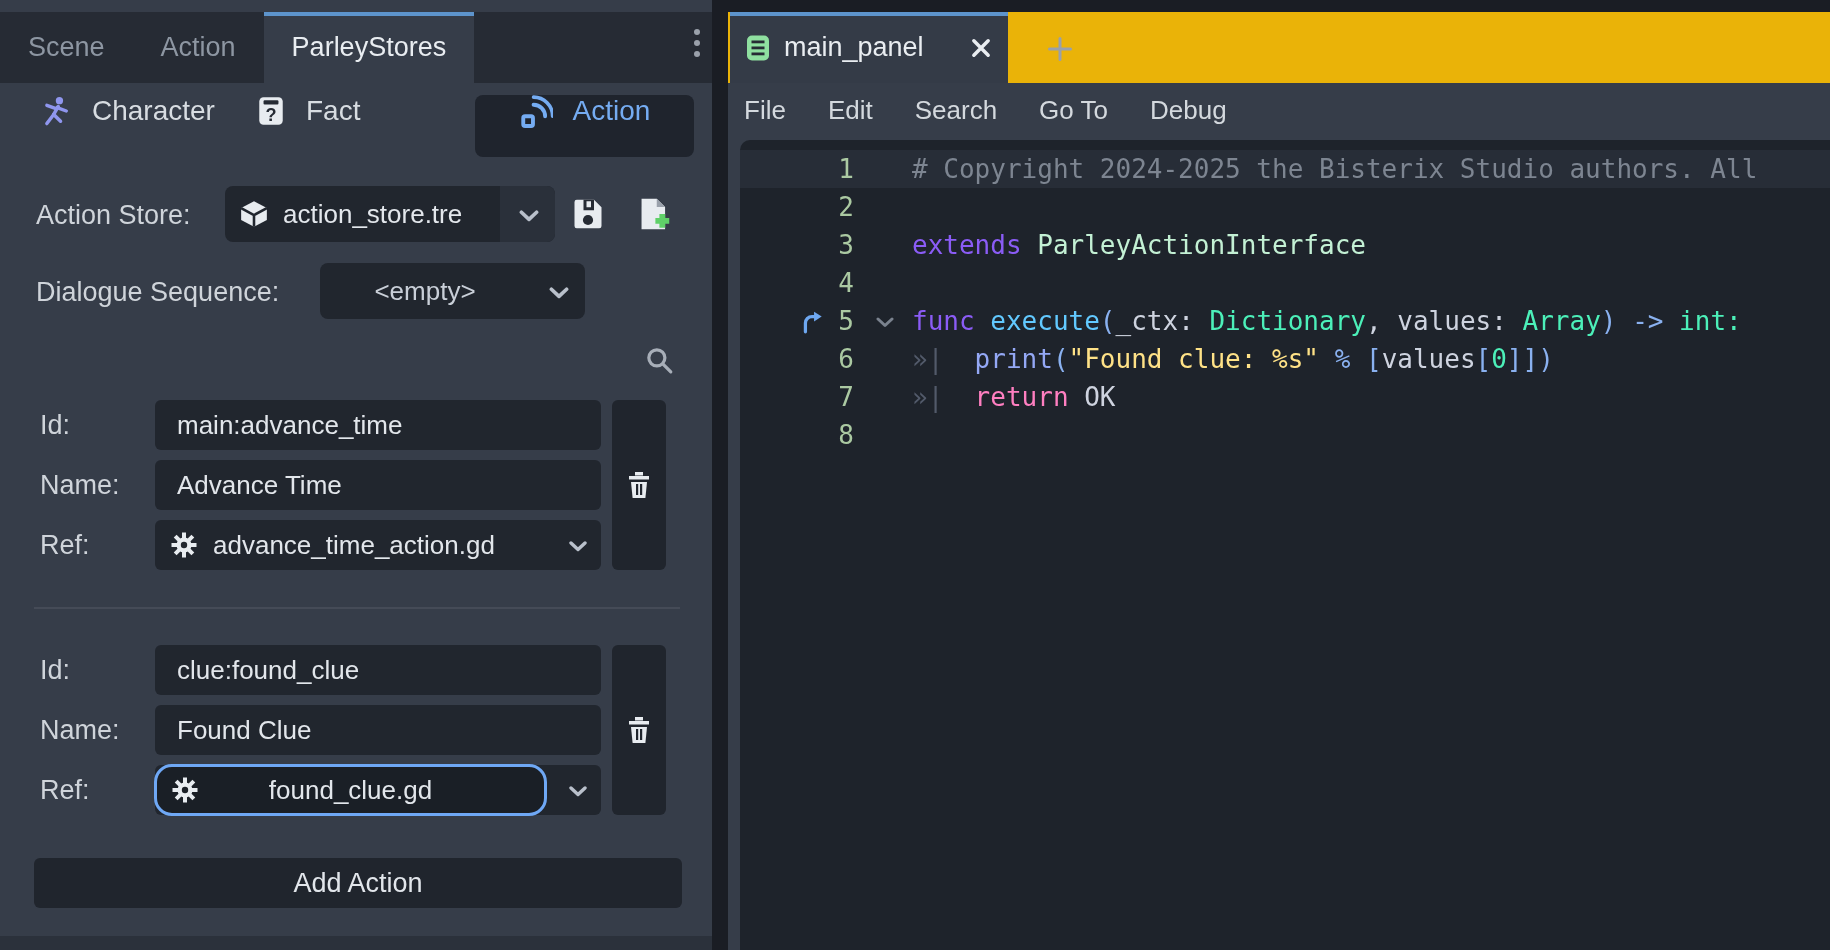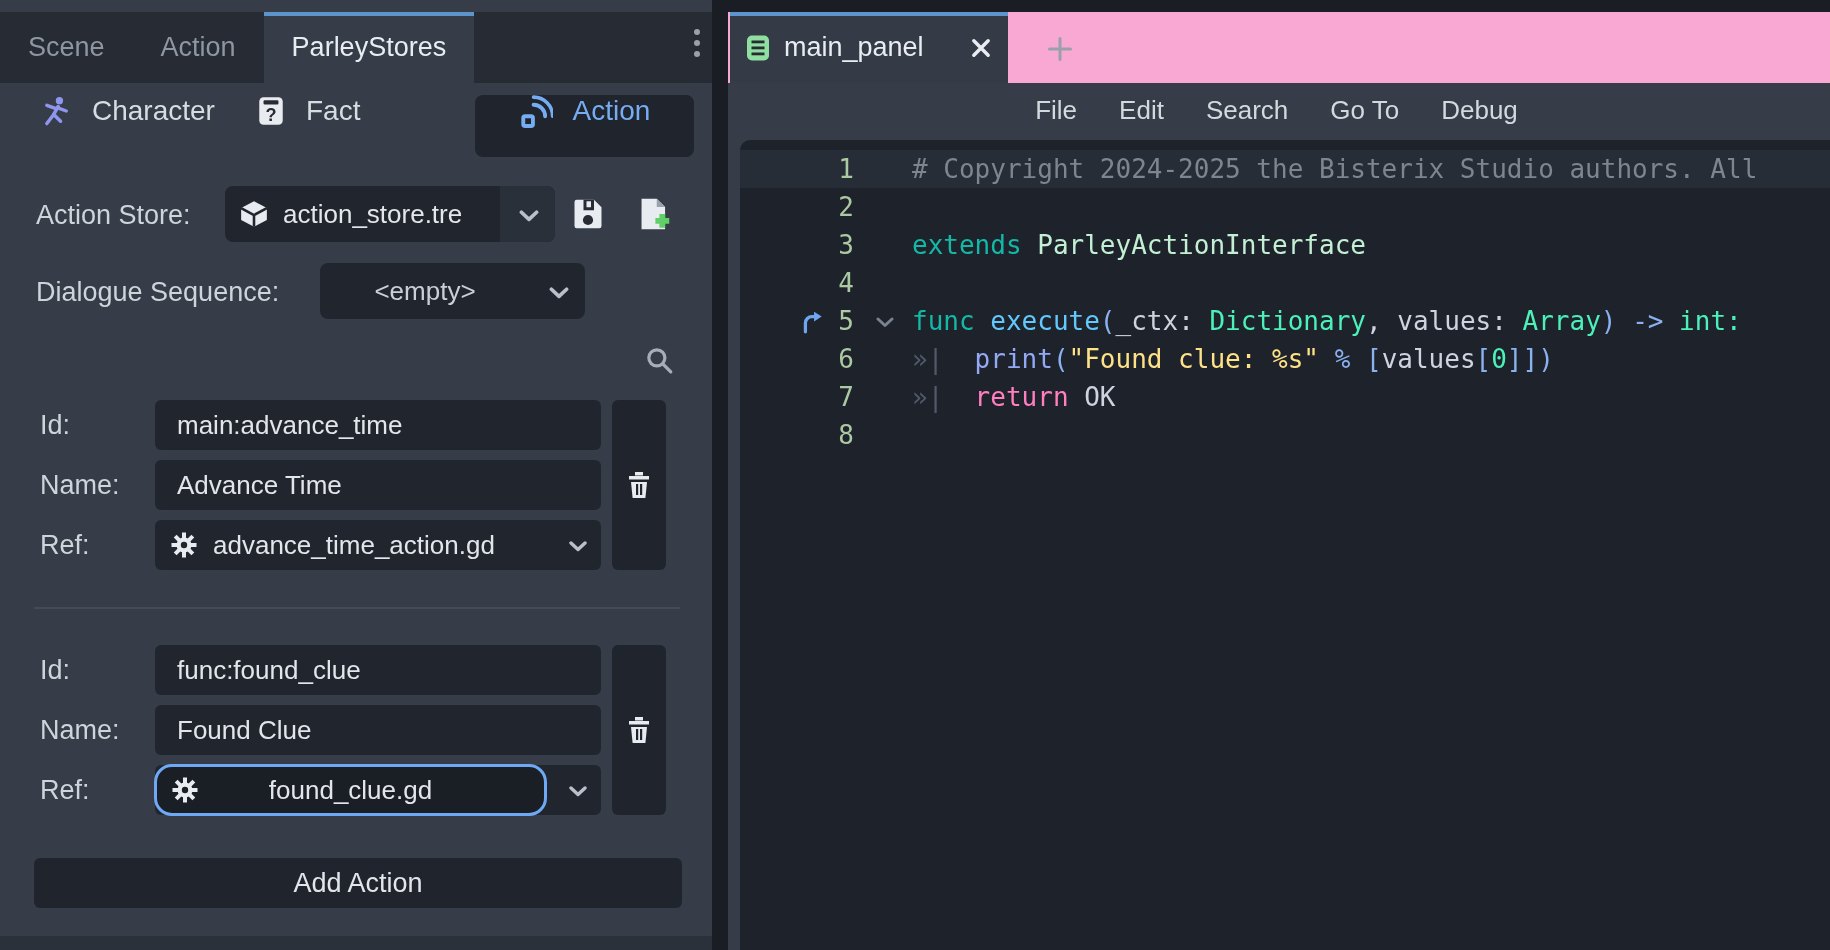--- a/index.html
+++ b/index.html
@@ -62,41 +62,41 @@
   #add-action { position:absolute; left:34px; top:858px; width:648px; height:50px; background:#20252d;
                 border-radius:6px; text-align:center; line-height:50px; font-size:27px; color:#e2e6eb; }
   #left-bottom { position:absolute; left:0; top:936px; width:712px; height:14px; background:#2b313b; }
 
   
   #panel-gap { position:absolute; left:712px; top:0; width:16px; height:950px; background:#1a1d24; }
 
   
   #right-panel { position:absolute; left:728px; top:0; width:1102px; height:950px; background:#363d49; }
   #right-top { position:absolute; left:0; top:0; width:1102px; height:12px; background:#1a1d24; }
-  #script-tabbar { position:absolute; left:0; top:12px; width:1102px; height:71px; background:#f9a8d4; }
+  #script-tabbar { position:absolute; left:0; top:12px; width:1102px; height:71px; background:#eab308; }
   #script-tab { position:absolute; left:2px; top:0; width:278px; height:71px; background:#343b47;
                 box-shadow: inset 0 4px 0 #5d94cc; display:flex; align-items:center; padding:0 16px; gap:14px; }
   #script-tab .title { font-size:27px; color:#e9edf1; flex:1; }
   #newtab-btn { position:absolute; left:312px; top:24px; width:40px; height:26px; display:flex; justify-content:center; }
 
-  #menubar { position:absolute; left:0; top:83px; width:1102px; height:54px; display:flex; align-items:center; padding-left:0;justify-content:center; }
+  #menubar { position:absolute; left:0; top:83px; width:1102px; height:54px; display:flex; align-items:center; padding-left:0; }
   .menu-item { font-size:26px; color:#d4d9de; padding:0 21px; }
   .menu-item:first-child { padding-left:16px; }
 
   #code-area { position:absolute; left:12px; top:140px; width:1090px; height:810px; background:#1e232b;
                border-top-left-radius:10px; padding-top:10px; overflow:hidden;
                font-family:"DejaVu Sans Mono", monospace; font-size:26px; }
   .code-line { display:flex; height:38px; line-height:38px; white-space:pre; }
   .code-line.hl { background:#272d37; }
   .gutter { width:120px; text-align:right; padding-right:6px; color:#abc9a2; position:relative; flex:none; }
   .gutter svg.ovr { position:absolute; left:60px; top:7px; }
   .foldcol { width:52px; position:relative; flex:none; }
   .foldcol svg { position:absolute; left:16px; top:15px; }
   .codetxt { flex:1; }
-  .t-co{color:#7d8591} .t-kw{color:#14b8a6} .t-ct{color:#ff7fc1} .t-ty{color:#4cf0b9}
+  .t-co{color:#7d8591} .t-kw{color:#8b5cf6} .t-ct{color:#ff7fc1} .t-ty{color:#4cf0b9}
   .t-ut{color:#c3f0d4} .t-fn{color:#62c9ff} .t-bi{color:#94a8f5} .t-p{color:#8ab1f0}
   .t-st{color:#ffe287} .t-d{color:#ced3df}
   .t-tab{color:#525a6a; display:inline-block; width:4ch;}
 </style>
 </head>
 <body>
 
 <div id="left-panel">
 
   <div id="left-tabbar">
@@ -218,21 +218,21 @@
       <rect x="4" y="6" width="20" height="3.5" fill="#e8ecf0"></rect>
       <path d="M6 12 H22 L20.4 28 H7.6 Z" fill="#e8ecf0"></path>
       <rect x="11" y="14" width="2.2" height="11" fill="#20252d"></rect>
       <rect x="15" y="14" width="2.2" height="11" fill="#20252d"></rect>
     </svg>
   </div>
 
   <div id="group-divider"></div>
 
   <div class="frow-label" style="top:645px;">Id:</div>
-  <div class="field" style="top:645px;"><span>func:found_clue</span></div>
+  <div class="field" style="top:645px;"><span>clue:found_clue</span></div>
   <div class="frow-label" style="top:705px;">Name:</div>
   <div class="field" style="top:705px;"><span>Found Clue</span></div>
   <div class="frow-label" style="top:765px;">Ref:</div>
   <div class="field reffield" id="ref2-outer" style="top:765px;">
     <div id="ref2-inner">
       <svg class="gear" width="28" height="28" viewBox="0 0 28 28">
         <g fill="#e8ecf0">
           <circle cx="14" cy="14" r="7.5"></circle>
           <rect x="12" y="1.5" width="4" height="6"></rect>
             <rect x="12" y="20.5" width="4" height="6"></rect>

